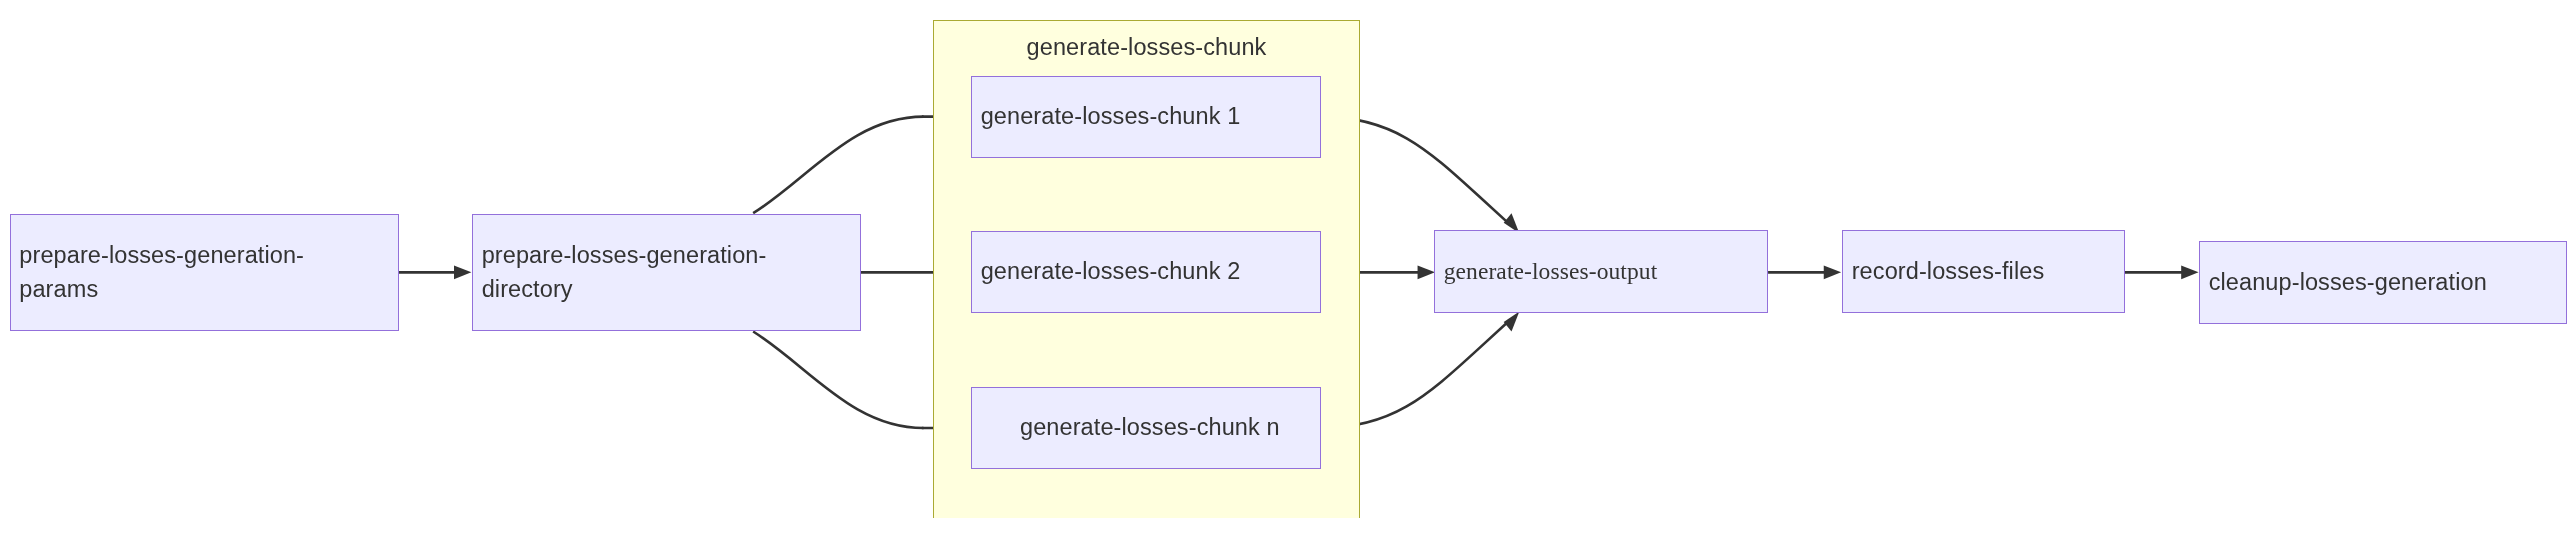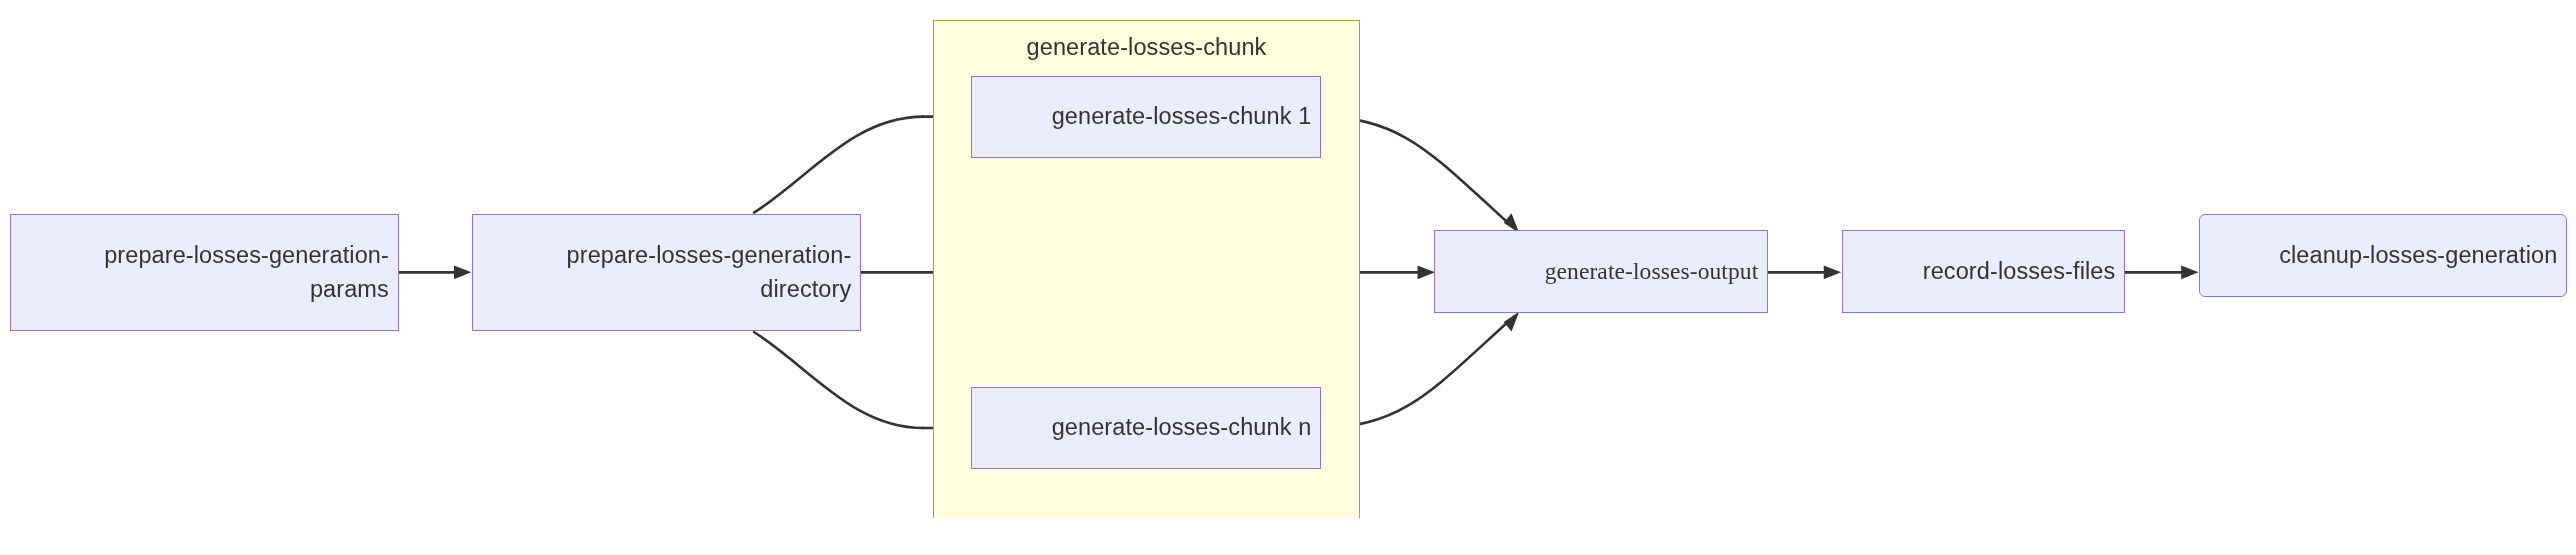--- a/index.html
+++ b/index.html
@@ -54,21 +54,21 @@
   }
   .node {
     position: absolute;
     box-sizing: border-box;
     background: #ececff;
     border: 1.7px solid #9370db;
     border-radius: 0px;
     display: flex;
     align-items: center;
     justify-content: center;
-    text-align: right;
+    text-align: left;
     color: #333333;
     font-size: 23.5px;
     line-height: 1.42;
     letter-spacing: 0.1px;
     padding: 1.7px 8.7px;
   }
   .node-label {
     display: block;
     width: 100%;
     white-space: pre-line;
@@ -141,31 +141,34 @@
 
   <div class="node" style="left:472px; top:214px; width:389px; height:117px;">
     <span class="node-label">prepare-losses-generation-
 directory</span>
   </div>
 
   <div class="node" style="left:971px; top:76px; width:350px; height:82px;">
     <span class="node-label">generate-losses-chunk 1</span>
   </div>
 
+  <div class="node" style="left:971px; top:231px; width:350px; height:82px;">
+    <span class="node-label">generate-losses-chunk 2</span>
+  </div>
 
   <div class="node" style="left:971px; top:387px; width:350px; height:82px;padding-left:48px;">
     <span class="node-label">generate-losses-chunk n</span>
   </div>
 
   <div class="node" style="left:1434px; top:230px; width:334px; height:83px;font-family:Liberation Serif, serif;">
     <span class="node-label">generate-losses-output</span>
   </div>
 
   <div class="node" style="left:1842px; top:230px; width:283px; height:83px;">
     <span class="node-label">record-losses-files</span>
   </div>
 
-  <div class="node" style="left:2199px; top:214px; width:368px; height:83px;border-radius:6px;">
+  <div class="node" style="left:2199px; top:241px; width:368px; height:83px;">
     <span class="node-label">cleanup-losses-generation</span>
   </div>
 
 </div>
 
 
 </body></html>

